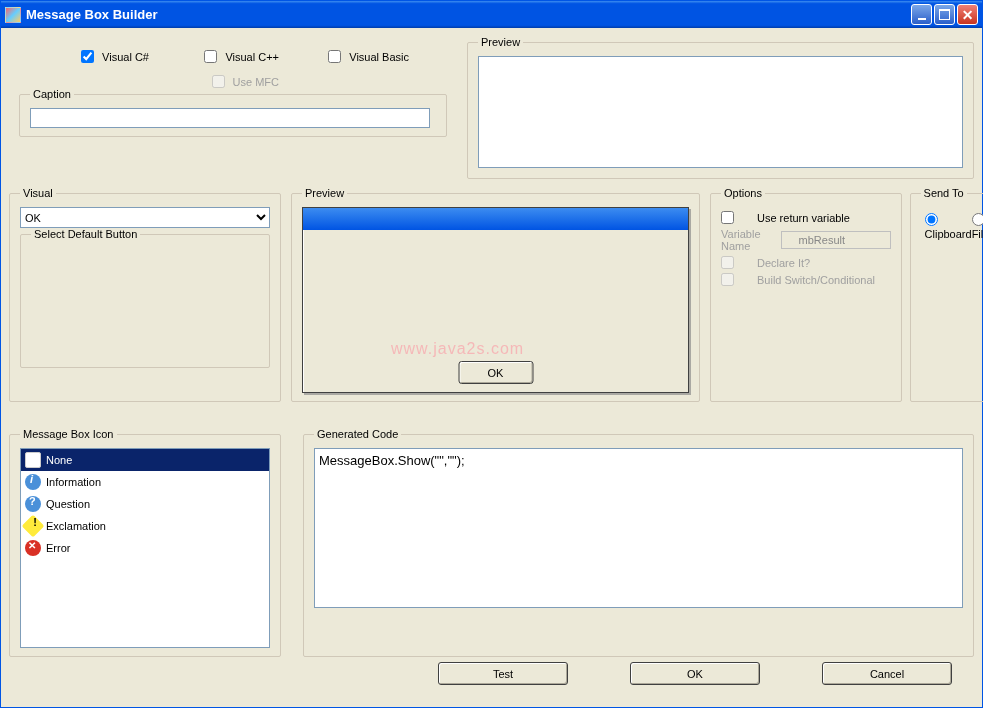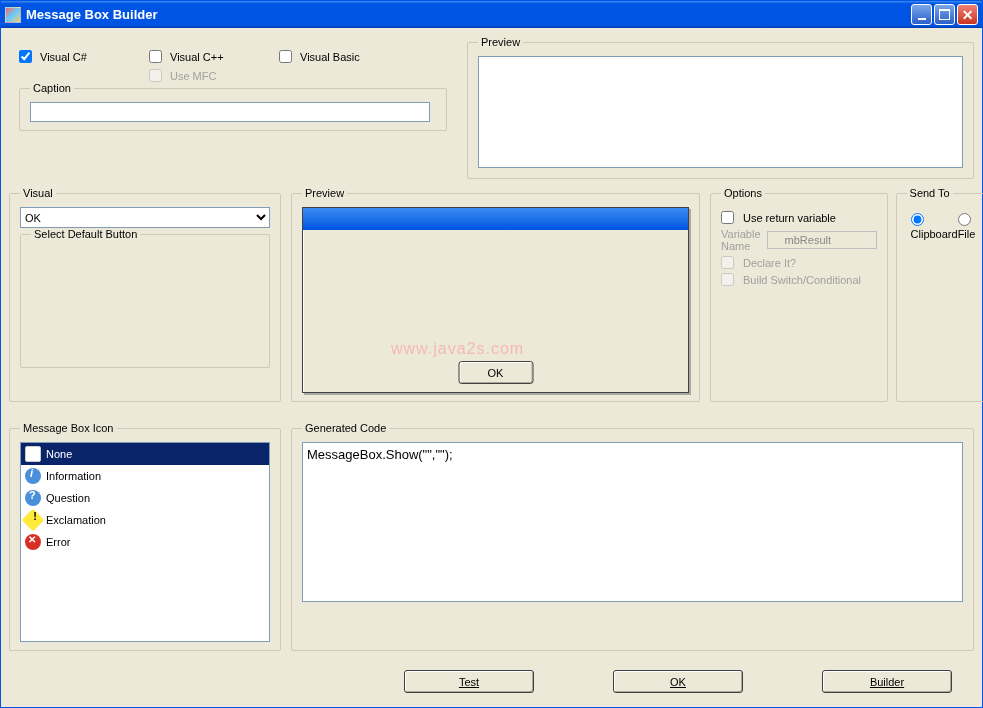--- a/index.html
+++ b/index.html
@@ -71,24 +71,24 @@
   color: #000;
 }
 .row { display: flex; }
 .top-row { gap: 10px; margin-bottom: 8px; }
 
 .lang-box {
   width: 448px;
   padding: 14px 10px 10px 10px;
 }
 .lang-checks { display:flex; gap: 0; }
-.chk { display:flex; align-items:center; gap:5px; width: 130px; }
+.chk { display:flex; align-items:center; gap:5px; width: 130px; justify-content: flex-end; }
 .chk input { margin:0; }
 .chk.disabled { color:#a0a0a0; }
-.use-mfc-row { margin-top: 6px; padding-left: 130px; }
+.use-mfc-row { margin-top: 12px; padding-left: 130px; }
 
 .caption-group { margin-top: 8px; }
 .caption-group input.text {
   width: 400px; height: 20px;
   border: 1px solid #7f9db9;
   background: #fff;
   font: inherit;
   padding: 2px 3px;
   box-shadow: inset 1px 1px 0 #ffffffaa;
 }
@@ -139,33 +139,33 @@
   min-width: 75px; height: 23px;
   background: #ece9d8;
   border: 1px solid #404040;
   border-radius: 3px;
   box-shadow: inset 1px 1px 0 #fff, inset -1px -1px 0 #aca899;
   font: inherit;
   cursor: pointer;
 }
 
 .options-col { width: 264px; display:flex; flex-direction:row; gap:8px; }
-.opt-row { display:flex; align-items:center; gap:6px; margin: 4px 0; }
+.opt-row { display:flex; align-items:center; gap:20px; margin: 4px 0; }
 .opt-row.disabled { color:#a0a0a0; }
 .var-input {
   width: 110px; height:18px;
   border:1px solid #bfbfbf;
   background:#ece9d8; color:#888;
   font: inherit;
   padding: 1px 17px;
 }
 .sendto-row { display:flex; align-items:flex-start; padding: 6px 4px; }
 input[type=radio], input[type=checkbox] { margin:0 3px 0 0; }
 
-.bottom-row { gap:10px; margin-top: 20px; }
+.bottom-row { gap:22px; margin-top: 26px; }
 .icon-group { width: 272px; }
 .icon-list {
   height: 200px;
   border: 1px solid #7f9db9;
   background:#fff;
   overflow:auto;
 }
 .icon-item {
   display:flex; align-items:center; gap:5px;
   padding: 2px 4px; height: 22px;
@@ -188,22 +188,22 @@
   border:1px solid #7f9db9;
   background:#fff;
   padding:4px;
   font-family: Tahoma, sans-serif;
   font-size: 13px;
   overflow-y: scroll;
 }
 
 .bottom-buttons {
   position:absolute;
-  bottom: 14px; right: 30px;
-  display:flex; gap: 79px; text-decoration: underline;
+  bottom: 22px; right: 30px;
+  display:flex; gap: 62px;
 }
 .bottom-buttons .xp-btn { width: 130px; }
 
 .watermark {
   position:absolute;
   top: 312px; left: 390px;
   font-size: 16px;
   color: #f5b8b8;
   font-family: Arial, sans-serif;
   pointer-events:none;
@@ -344,18 +344,18 @@
 
       <fieldset class="xp gencode-group">
         <legend>Generated Code</legend>
         <div class="gencode-area">MessageBox.Show("","");</div>
       </fieldset>
     </div>
 
     <div class="bottom-buttons">
       <button class="xp-btn">Test</button>
       <button class="xp-btn">OK</button>
-      <button class="xp-btn">Builder</button>
+      <button class="xp-btn">Cancel</button>
     </div>
 
     <div class="watermark">www.java2s.com</div>
   </div>
 </div>
 
 </body></html>

